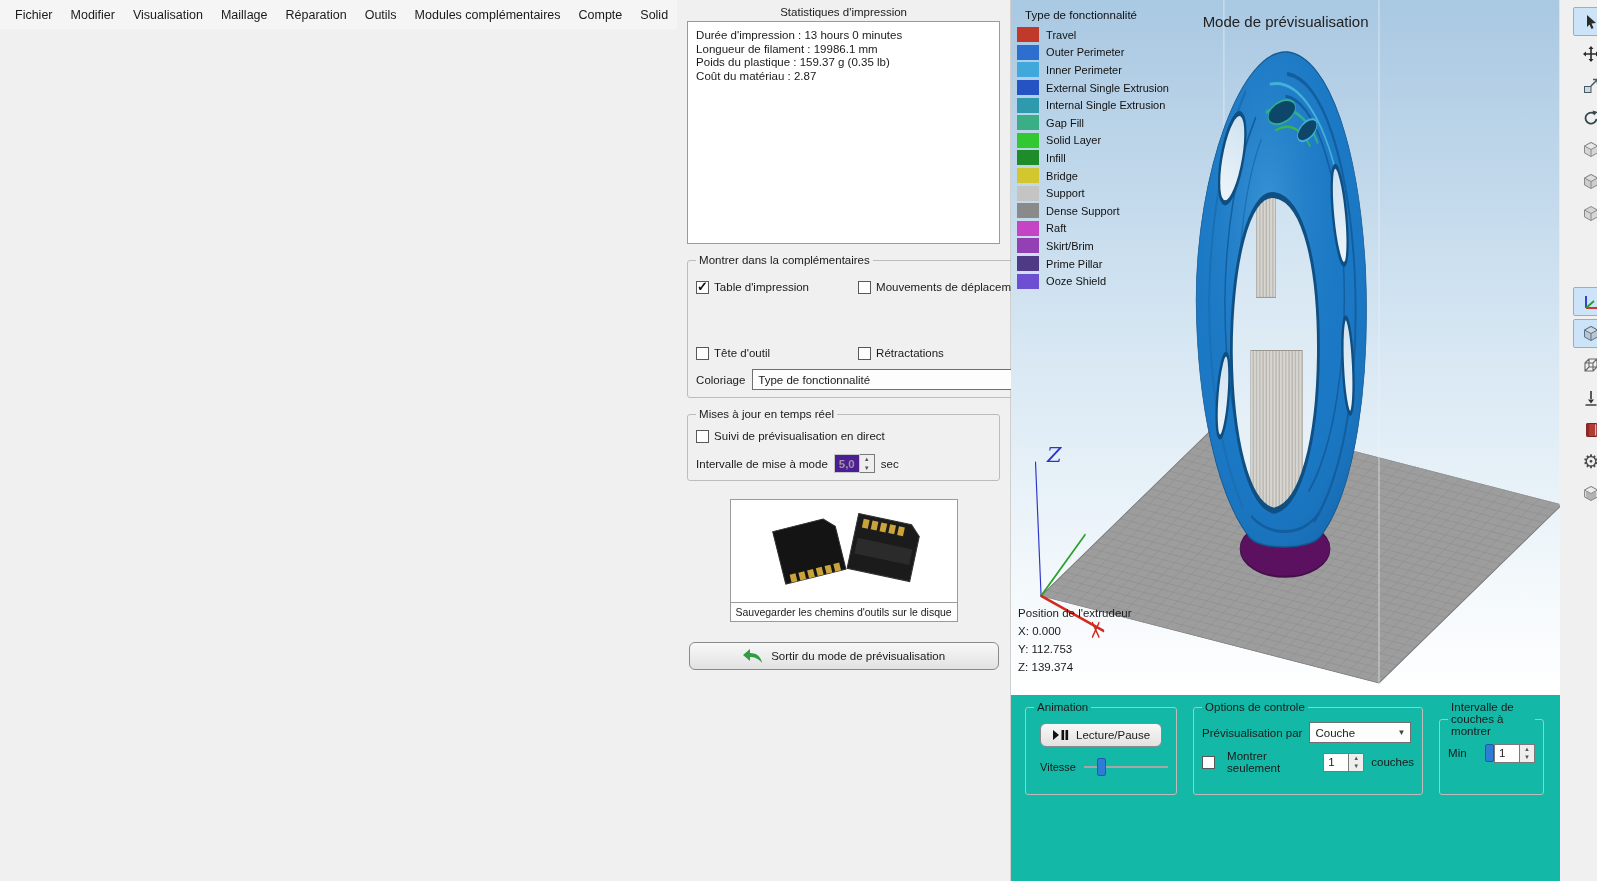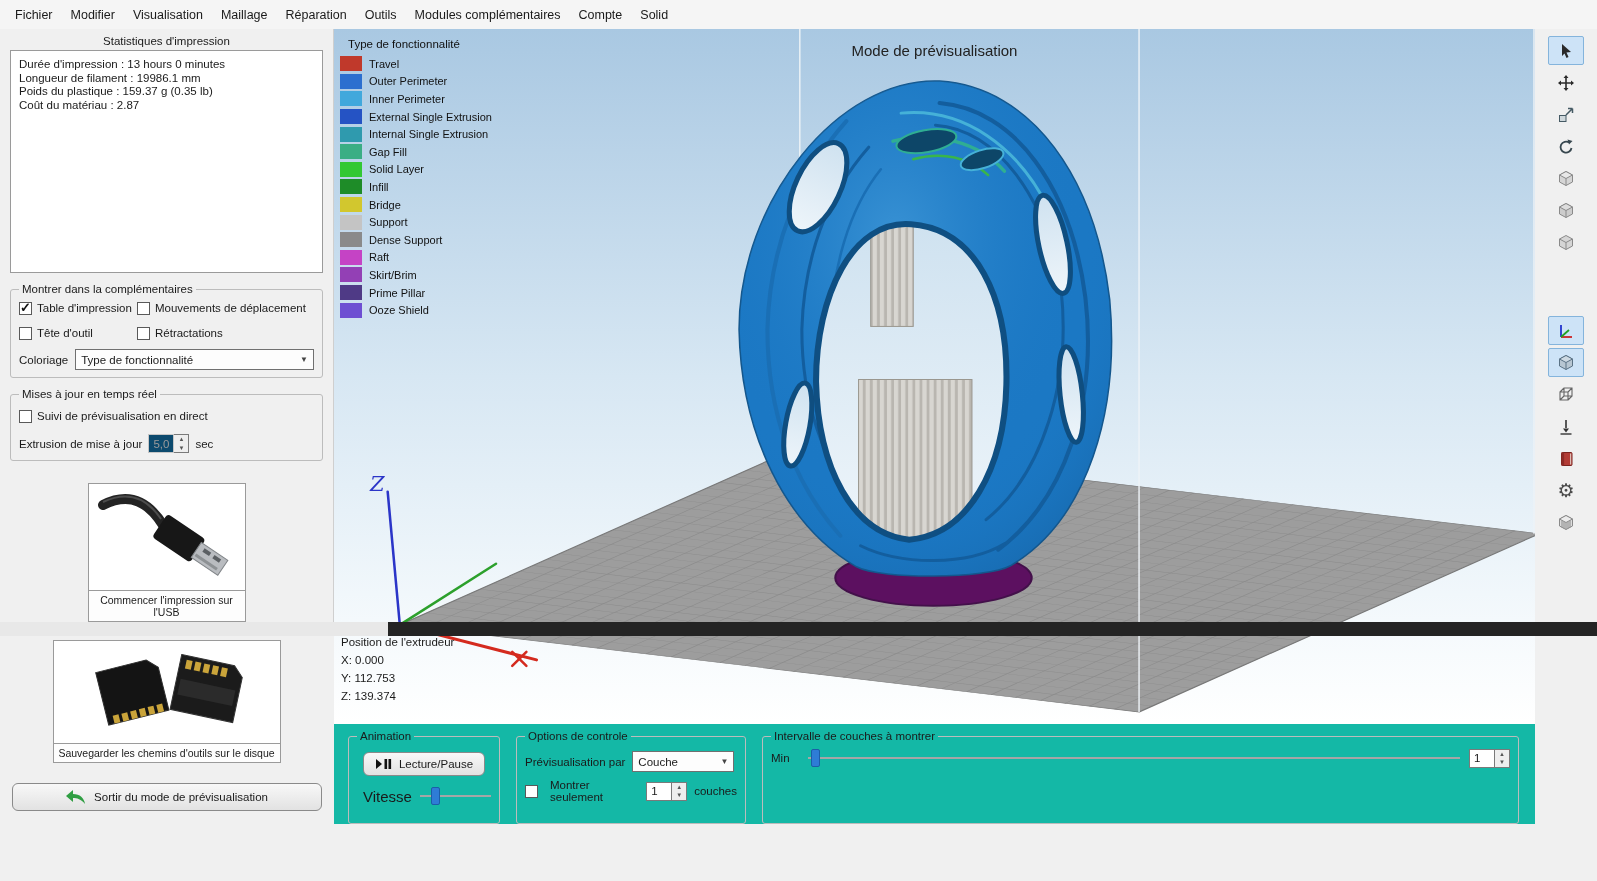--- a/index.html
+++ b/index.html
@@ -2,47 +2,47 @@
 <html><head>
 <meta charset="utf-8">
 <style>
   * { box-sizing: border-box; }
   html,body { margin:0; padding:0; }
   body {
     width:1597px; height:881px; overflow:hidden;
     font-family:"Liberation Sans", sans-serif; font-size:12px; color:#1a1a1a;
     background:#f0f0f0;
   }
-  .app { width:1597px; height:636px; display:flex; flex-direction:column; }
+  .app { width:1597px; height:881px; display:flex; flex-direction:row; }
 
   
   .menubar { height:29px; display:flex; align-items:center; background:#f5f5f5; padding-left:6px; flex:none; }
   .menu-item { padding:0 9px; height:100%; display:flex; align-items:center; font-size:12.5px; cursor:default; }
 
   .content { flex:1; display:flex; min-height:0; }
 
   
   .left-panel { width:334px; flex:none; background:#f0f0f0; border-right:1px solid #cfcfcf; padding:4px 10px 0 10px; }
   .stats-title { text-align:center; font-size:11.5px; margin:2px 0 3px; }
   .stats-box { background:#fff; border:1px solid #9a9a9a; height:223px; padding:7px 8px; font-size:11.5px; line-height:1.18; }
   fieldset { border:1px solid #bcbcbc; border-radius:3px; padding:2px 8px 7px; margin:10px 0 0; }
   legend { font-size:11.5px; padding:0 3px; }
-  .cb-grid { display:grid; grid-template-columns:118px auto; row-gap:3px; margin-top:0; }
+  .cb-grid { display:grid; grid-template-columns:118px auto; row-gap:3px; margin-top:8px;gap:44px; }
   .cb-row { display:flex; align-items:center; height:22px; font-size:11.5px; white-space:nowrap; }
   .cb { width:13px; height:13px; border:1px solid #595959; background:#fff; display:inline-block; position:relative; margin-right:5px; flex:none; }
   .cb[data-checked="true"]::after { content:"✓"; position:absolute; left:0; top:-3px; font-size:13px; font-weight:bold; color:#111; }
   .coloring-row { display:flex; align-items:center; gap:7px; margin-top:5px; font-size:11.5px; }
   .combo { display:flex; align-items:center; justify-content:space-between; border:1px solid #707070; background:#fdfdfd; height:21px; padding:0 5px; font-size:11.5px; flex:1; }
   .combo .arr { font-size:8px; color:#444; margin-left:6px; }
   .interval-row { display:flex; align-items:center; gap:6px; margin-top:7px; font-size:11.5px; }
   .spin { display:flex; height:19px; }
   .spin-val { border:1px solid #7a7a7a; background:#fff; padding:1px 4px; min-width:26px; font-size:11.5px; display:flex; align-items:center; }
   .spin-arrows { width:15px; border:1px solid #7a7a7a; border-left:0; display:flex; flex-direction:column; background:#eee; }
   .spin-arrows span { flex:1; font-size:6px; line-height:8px; text-align:center; color:#555; }
-  .spin.disabled .spin-val { background:#0c4a6e; color:#9a9a9a; border-color:#c6c6c6; }
+  .spin.disabled .spin-val { background:#4c1d95; color:#9a9a9a; border-color:#c6c6c6;font-weight:bold; }
   .img-button { border:1px solid #9a9a9a; background:#fff; margin:0 auto; cursor:pointer; }
   .img-button .pic { display:flex; align-items:center; justify-content:center; background:#fff; }
   .img-button .cap { border-top:1px solid #9a9a9a; font-size:10.5px; text-align:center; padding:3px 2px; background:#fdfdfd; }
   .usb-frame { width:158px; margin-top:22px; }
   .usb-frame .pic { height:106px; }
   .sd-frame  { width:228px; margin-top:18px; }
   .sd-frame .pic { height:102px; }
   .btn { border:1px solid #8a8a8a; background:linear-gradient(#f8f8f8,#e2e2e2); border-radius:6px; display:flex; align-items:center; justify-content:center; gap:7px; cursor:pointer; font-size:11.5px; }
   .exit-btn { width:310px; height:28px; margin:20px auto 0; }
 
@@ -59,21 +59,21 @@
   .extruder { position:absolute; left:7px; top:604px; font-size:11.5px; line-height:18px; color:#1a1a1a; }
   .z-label { position:absolute; left:36px; top:443px; font-size:21px; color:#2b35c8; font-family:"DejaVu Serif", serif; font-style:italic; }
 
   
   .bottom-controls { flex:1; display:flex; align-items:flex-start; padding:6px 16px 0 14px; gap:16px; background:#14b8a6; }
   .bottom-controls fieldset { margin:0; height:94px; }
   .fs-anim { width:152px; flex:none; }
   .fs-opts { width:230px; flex:none; }
   .fs-range { flex:1; }
   .play-btn { width:122px; height:24px; margin:8px 0 0 6px; }
-  .speed-row { display:flex; align-items:center; gap:8px; margin:10px 0 0 6px; font-size:15px; }
+  .speed-row { display:flex; align-items:center; gap:8px; margin:10px 0 0 6px; font-size:11px; }
   .slider { position:relative; height:20px; flex:1; }
   .slider .track { position:absolute; left:0; right:0; top:9px; height:2px; background:#a6a6a6; }
   .slider .thumb { position:absolute; top:1px; width:9px; height:18px; background:#2e7cd6; border:1px solid #1b5ea8; border-radius:2px; }
   .opt-row { display:flex; align-items:center; gap:7px; margin-top:7px; font-size:11.5px; }
   .rr { display:flex; align-items:center; gap:9px; height:28px; font-size:11.5px; }
   .rr .rlab { width:28px; flex:none; }
   .rr .spin { flex:none; }
 
   
   .right-toolbar { width:62px; flex:none; background:#f0f0f0; display:flex; flex-direction:column; align-items:center; padding-top:7px; gap:3px; }
@@ -143,48 +143,32 @@
         </div>
       </fieldset>
 
       <fieldset>
         <legend>Mises à jour en temps réel</legend>
         <div class="cb-row" style="margin-top:3px;">
           <span class="cb" data-checked="false"></span>
           <span>Suivi de prévisualisation en direct</span>
         </div>
         <div class="interval-row">
-          <span>Extrusion de mise à jour</span>
+          <span>Intervalle de mise à mode</span>
           <div class="spin disabled">
             <span class="spin-val">5,0</span>
             <span class="spin-arrows">
                 <span>▲</span>
                 <span>▼</span>
               </span>
           </div>
           <span>sec</span>
         </div>
       </fieldset>
 
-      <div class="img-button usb-frame">
-        <div class="pic">
-          <svg width="140" height="96" viewBox="0 0 140 96">
-            <path d="M6 16 C34 2 52 14 66 36" fill="none" stroke="#232323" stroke-width="10" stroke-linecap="round"></path>
-            <path d="M6 13 C34 0 52 12 64 30" fill="none" stroke="#4c4c4c" stroke-width="2"></path>
-            <g transform="rotate(34 86 52)">
-              <rect x="58" y="38" width="46" height="28" rx="4" fill="#171717"></rect>
-              <rect x="102" y="43" width="32" height="18" fill="#b9bcc0" stroke="#82868a"></rect>
-              <rect x="108" y="46" width="8" height="4" fill="#5b5f63"></rect>
-              <rect x="120" y="46" width="8" height="4" fill="#5b5f63"></rect>
-              <rect x="104" y="55" width="26" height="3" fill="#8d9194"></rect>
-            </g>
-          </svg>
-        </div>
-        <div class="cap">Commencer l'impression sur l'USB</div>
-      </div>
 
       <div class="img-button sd-frame">
         <div class="pic">
           <svg width="205" height="92" viewBox="0 0 205 92">
             <g transform="rotate(-14 70 48)">
               <path d="M38 18 h52 l10 10 v44 h-62 z" fill="#141414" stroke="#2e2e2e"></path>
               <g fill="#caa43a">
                 <rect x="44" y="64" width="6" height="8"></rect>
                   <rect x="53" y="64" width="6" height="8"></rect>
                 <rect x="62" y="64" width="6" height="8"></rect>

